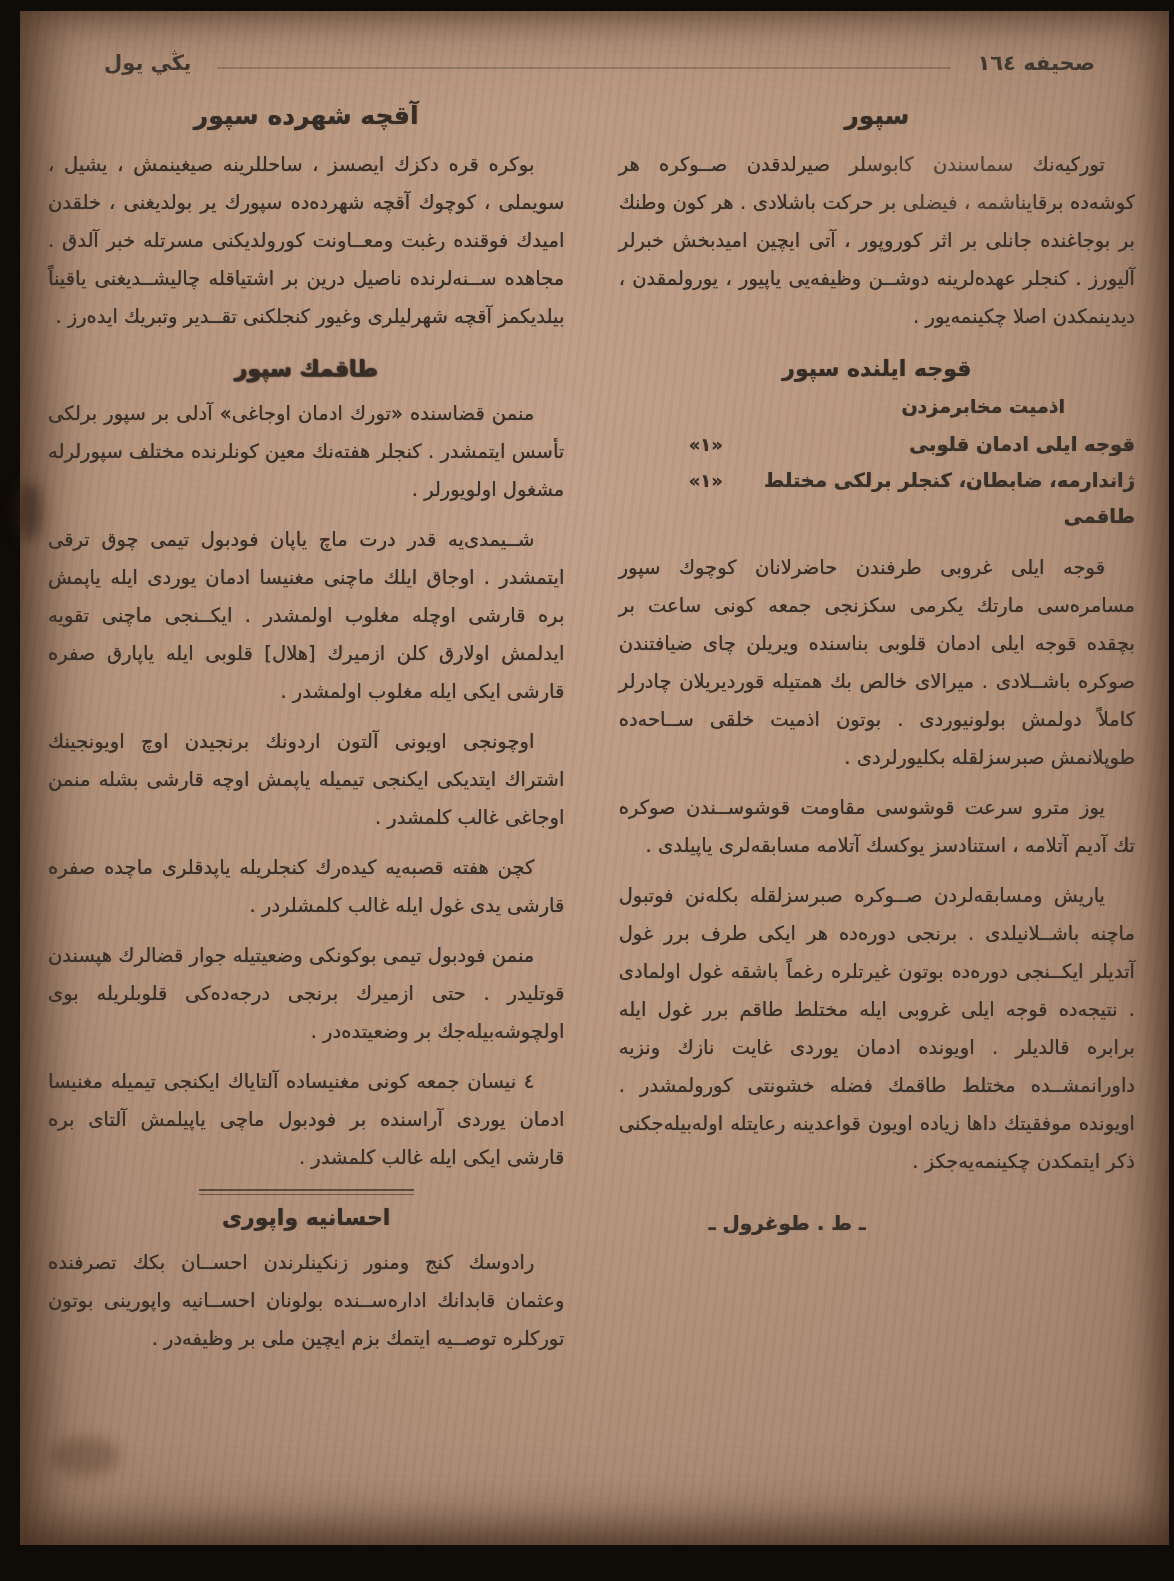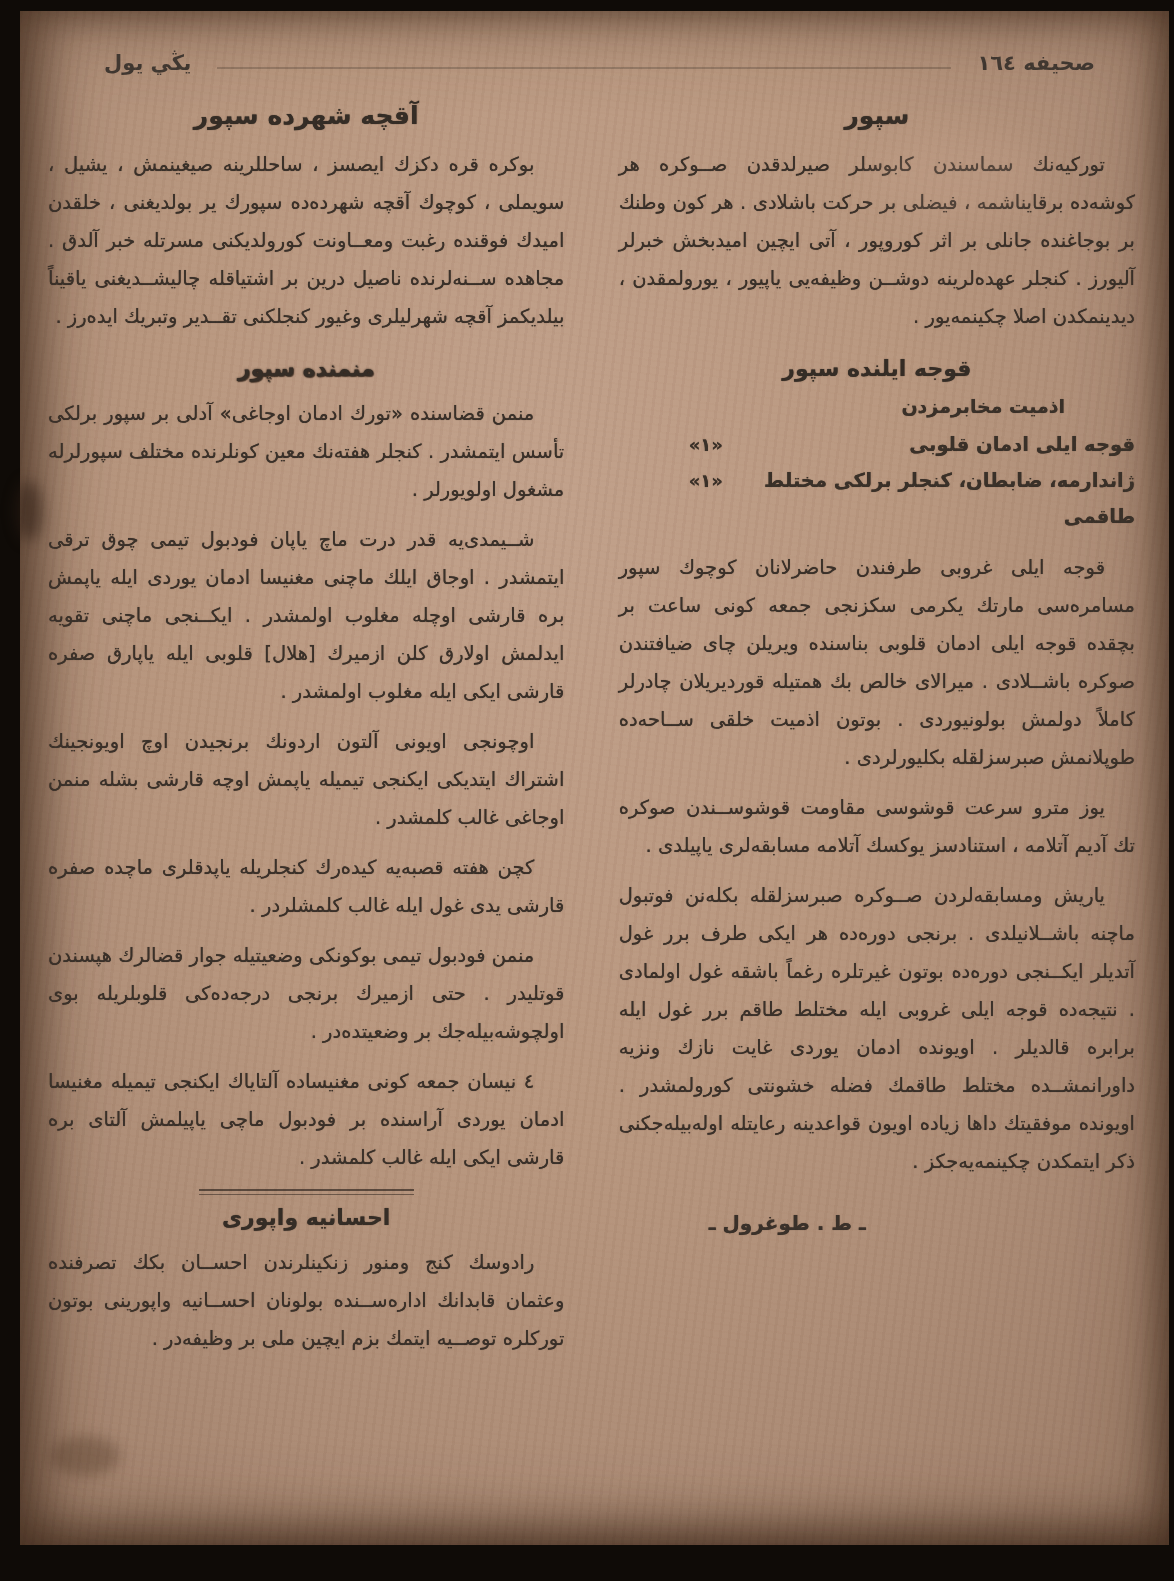--- a/index.html
+++ b/index.html
@@ -137,21 +137,21 @@
       <p>يوز مترو سرعت قوشوسى مقاومت قوشوســندن صوكره تك آديم آتلامه ، استنادسز يوكسك آتلامه مسابقه‌لرى ياپيلدى .</p>
       <p>ياريش ومسابقه‌لردن صــوكره صبرسزلقله بكله‌نن فوتبول ماچنه باشــلانيلدى . برنجى دوره‌ده هر ايكى طرف برر غول آتديلر ايكــنجى دوره‌ده بوتون غيرتلره رغماً باشقه غول اولمادى . نتيجه‌ده قوجه ايلى غروبى ايله مختلط طاقم برر غول ايله برابره قالديلر . اويونده ادمان يوردى غايت نازك ونزيه داورانمشــده مختلط طاقمك فضله خشونتى كورولمشدر . اويونده موفقيتك داها زياده اويون قواعدينه رعايتله اوله‌بيله‌جكنى ذكر ايتمكدن چكينمه‌يه‌جكز .</p>
 
       <div class="signature">ـ ط . طوغرول ـ</div>
     </div>
 
     <div class="col">
       <h1 class="art">آقچه شهرده سپور</h1>
       <p>بوكره قره دكزك ايصسز ، ساحللرينه صيغينمش ، يشيل ، سويملى ، كوچوك آقچه شهرده‌ده سپورك ير بولديغنى ، خلقدن اميدك فوقنده رغبت ومعــاونت كورولديكنى مسرتله خبر آلدق . مجاهده ســنه‌لرنده ناصيل درين بر اشتياقله چاليشــديغنى ياقيناً بيلديكمز آقچه شهرليلرى وغيور كنجلكنى تقــدير وتبريك ايده‌رز .</p>
 
-      <h2 class="sec smudged">منمنده سپور</h2>
+      <h2 class="sec smudged">طاقمك سپور</h2>
       <p>منمن قضاسنده «تورك ادمان اوجاغى» آدلى بر سپور برلكى تأسس ايتمشدر . كنجلر هفته‌نك معين كونلرنده مختلف سپورلرله مشغول اولويورلر .</p>
       <p>شــيمدى‌يه قدر درت ماچ ياپان فودبول تيمى چوق ترقى ايتمشدر . اوجاق ايلك ماچنى مغنيسا ادمان يوردى ايله ياپمش بره قارشى اوچله مغلوب اولمشدر . ايكــنجى ماچنى تقويه ايدلمش اولارق كلن ازميرك [هلال] قلوبى ايله ياپارق صفره قارشى ايكى ايله مغلوب اولمشدر .</p>
       <p>اوچونجى اويونى آلتون اردونك برنجيدن اوچ اويونجينك اشتراك ايتديكى ايكنجى تيميله ياپمش اوچه قارشى بشله منمن اوجاغى غالب كلمشدر .</p>
       <p>كچن هفته قصبه‌يه كيده‌رك كنجلريله ياپدقلرى ماچده صفره قارشى يدى غول ايله غالب كلمشلردر .</p>
       <p>منمن فودبول تيمى بوكونكى وضعيتيله جوار قضالرك هپسندن قوتليدر . حتى ازميرك برنجى درجه‌ده‌كى قلوبلريله بوى اولچوشه‌بيله‌جك بر وضعيتده‌در .</p>
       <p>٤ نيسان جمعه كونى مغنيساده آلتاياك ايكنجى تيميله مغنيسا ادمان يوردى آراسنده بر فودبول ماچى ياپيلمش آلتاى بره قارشى ايكى ايله غالب كلمشدر .</p>
 
       <div class="divider"></div>
       <h2 class="sec" style="margin-top:6px">احسانيه واپورى</h2>
       <p>رادوسك كنج ومنور زنكينلرندن احســان بكك تصرفنده وعثمان قابدانك اداره‌ســنده بولونان احســانيه واپورينى بوتون توركلره توصــيه ايتمك بزم ايچين ملى بر وظيفه‌در .</p>

